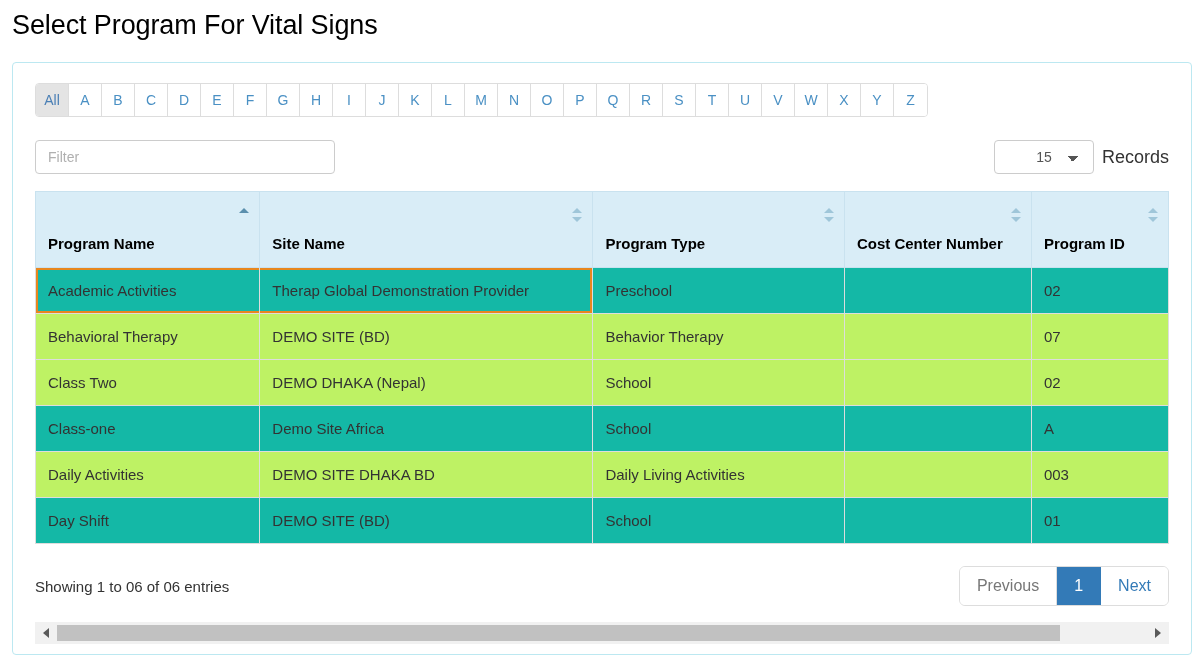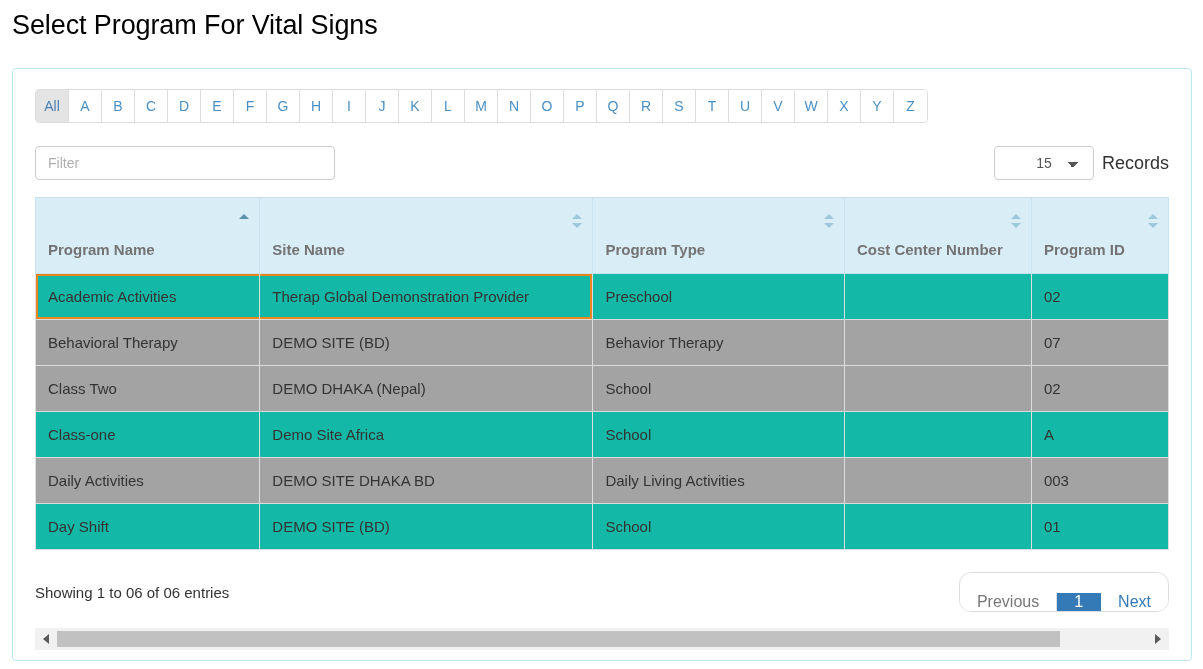--- a/index.html
+++ b/index.html
@@ -19,21 +19,21 @@
     font-weight: 400;
     color: #000000;
     margin: 8px 0 0 12px;
     line-height: 34px;
     letter-spacing: -0.1px;
   }
 
   .panel {
     position: absolute;
     left: 12px;
-    top: 68px;
+    top: 62px;
     width: 1180px;
     height: 593px;
     background: #ffffff;
     border: 1px solid #bce8f1;
     border-radius: 4px;
   }
 
   .panel-body {
     padding: 20px 22px 0 22px;
   }
@@ -125,21 +125,21 @@
 
   
   table.data-table {
     width: 100%;
     border-collapse: collapse;
     table-layout: fixed;
     font-size: 15px;
   }
   table.data-table th {
     background: #d9edf7;
-    color: #737373;
+    color: #000000;
     font-weight: bold;
     font-size: 15px;
     text-align: left;
     vertical-align: bottom;
     padding: 14px 12px 14px 12px;
     border: 1px solid #c9e2ef;
     position: relative;
     height: 76px;
     cursor: pointer;
     line-height: 19px;
@@ -172,21 +172,21 @@
     padding: 13px 12px;
     border: 1px solid #dddddd;
     color: #333333;
     font-size: 15px;
     background: #14b8a6;
     height: 46px;
     white-space: nowrap;
     overflow: hidden;
     text-overflow: ellipsis;
   }
-  table.data-table tr.striped td { background: #a3a3a3; }
+  table.data-table tr.striped td { background: #bef264; }
 
   
   td.focus-cell {
     box-shadow: inset 0 0 0 2px #e8871e;
     position: relative;
     z-index: 2;
   }
   td.focus-left  { box-shadow: inset 2px 2px 0 0 #e8871e, inset 0 -2px 0 0 #e8871e; }
   td.focus-right { box-shadow: inset -2px 2px 0 0 #e8871e, inset 0 -2px 0 0 #e8871e; }
 
@@ -198,24 +198,23 @@
     margin-top: 22px;
     height: 40px;
   }
   .showing-text {
     font-size: 15px;
     color: #333333;
   }
   .pagination {
     display: flex;
     border: 1px solid #dddddd;
-    border-radius: 12px;
+    border-radius: 6px;
     overflow: hidden;
     height: 40px;
-    align-items: flex-end;
   }
   .page-btn {
     display: flex;
     align-items: center;
     justify-content: center;
     padding: 0 17px;
     font-size: 16px;
     background: #ffffff;
     color: #337ab7;
     border-right: 1px solid #dddddd;

